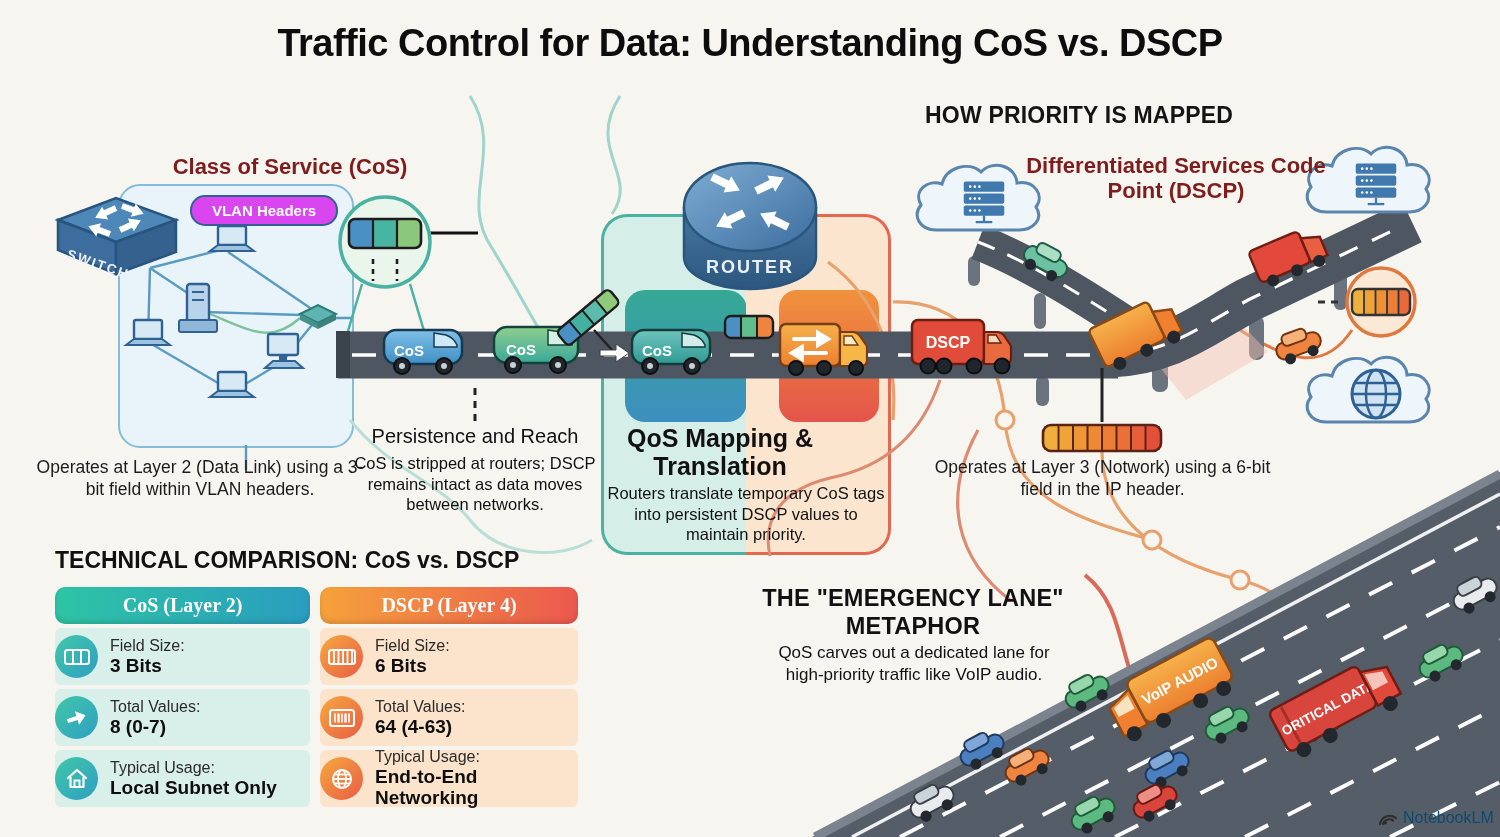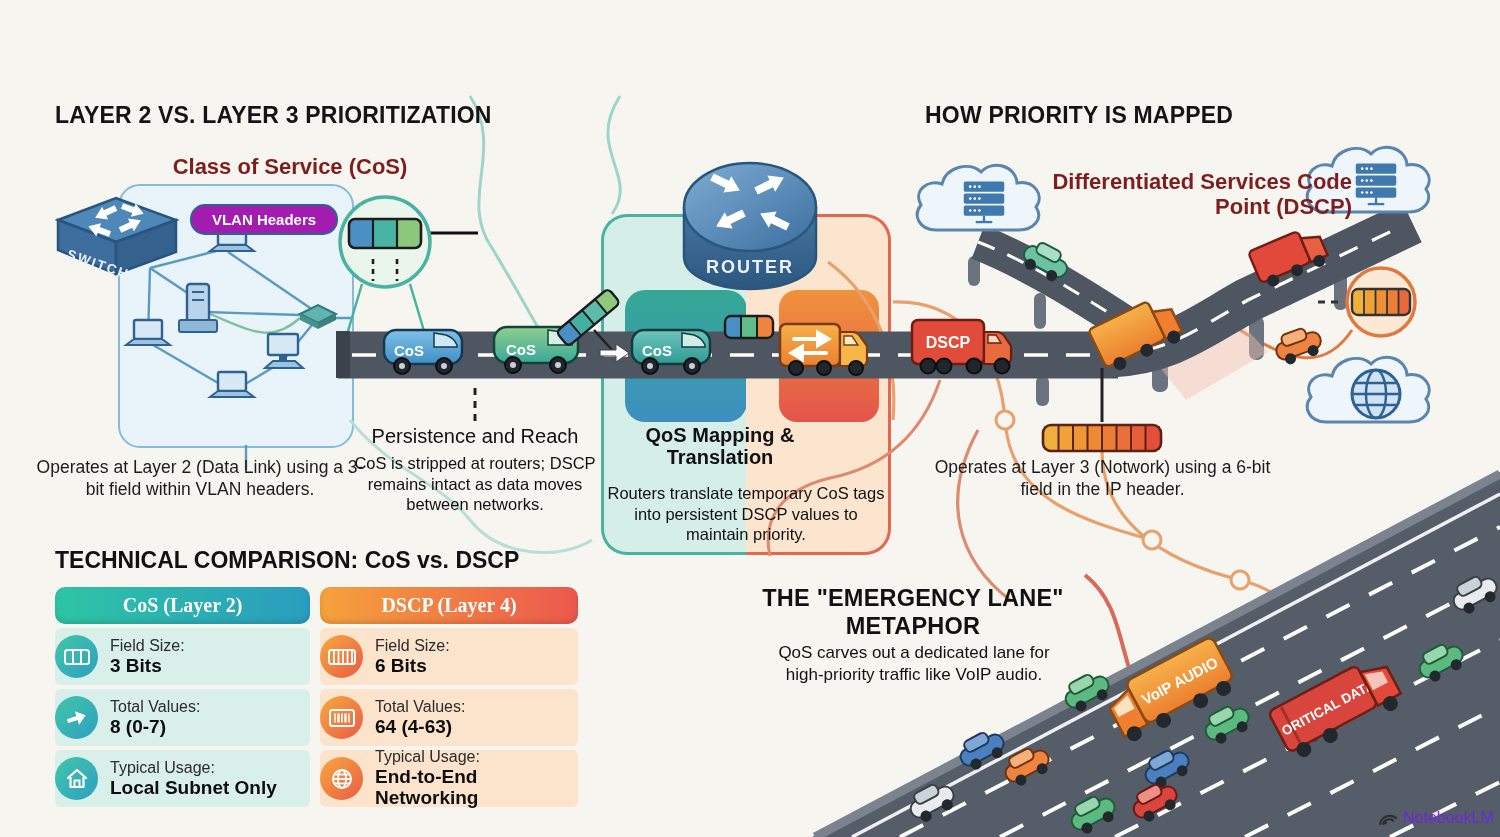--- a/index.html
+++ b/index.html
@@ -5,28 +5,28 @@
   html,body{margin:0;padding:0;background:#e8e6e0;}
   .canvas{position:relative;width:1500px;height:837px;background:#f7f5f0;overflow:hidden;
           font-family:"Liberation Sans",sans-serif;color:#111;}
   .abs{position:absolute;}
   .ctr{text-align:center;}
   .title{left:0;right:0;top:22px;font-size:38px;font-weight:bold;letter-spacing:-.5px;color:#0d0d0d;}
   .h1{font-size:23px;font-weight:bold;letter-spacing:.2px;color:#141414;}
   .h2{font-size:22px;font-weight:bold;color:#7f1d1d;line-height:1.15;margin-top:8px;}
   .cap{font-size:17.5px;line-height:1.28;color:#1c1c1c;}
   .panel{left:118px;top:184px;width:232px;height:260px;border-radius:22px;background:#e9f3fa;border:2.5px solid #85bcdc;}
-  .vlan-pill{left:190px;top:204px;width:144px;height:27px;border-radius:15px;background:#a21caf;border:2px solid #2f6292;
+  .vlan-pill{left:190px;top:195px;width:144px;height:27px;border-radius:15px;background:#d946ef;border:2px solid #2f6292;
              color:#fff;font-size:15px;font-weight:bold;line-height:27px;text-align:center;z-index:4;}
   .qosbox{left:601px;top:214px;width:290px;height:341px;display:flex;z-index:1;}
   .qosL{width:50%;background:#d6eee8;border:3px solid #49b2a1;border-right:none;border-radius:26px 0 0 26px;position:relative;}
   .qosR{width:50%;background:#fbe5ce;border:3px solid #e4674f;border-left:none;border-radius:0 26px 26px 0;position:relative;}
   .sqT{position:absolute;left:21px;top:73px;width:122px;height:132px;border-radius:20px;background:linear-gradient(180deg,#35a894,#3d8fc0);}
   .sqO{position:absolute;left:33px;top:73px;width:100px;height:132px;border-radius:18px;background:linear-gradient(180deg,#f0923c,#e4544a);}
-  .qos-h{left:601px;width:238px;top:424px;font-size:20px;font-weight:bold;line-height:1.12;z-index:3;}
+  .qos-h{left:601px;width:238px;top:424px;font-size:25px;font-weight:bold;line-height:1.12;z-index:3;}
   .qos-b{left:607px;width:278px;top:483px;font-size:16.5px;line-height:1.25;z-index:3;}
   .pers-h{left:348px;width:254px;top:425px;font-size:20px;font-weight:normal;z-index:3;}
   .pers-b{left:348px;width:254px;top:453px;font-size:16.5px;line-height:1.25;z-index:3;}
   .meta-h{left:737px;width:352px;top:585px;font-size:23.5px;font-weight:bold;line-height:1.18;letter-spacing:.2px;}
   .meta-b{left:772px;width:284px;top:642px;font-size:17px;line-height:1.28;}
   .cmp-h{left:55px;top:547px;font-size:23px;font-weight:bold;}
   .col{position:absolute;top:587px;}
   .colL{left:55px;width:255px;}
   .colR{left:320px;width:258px;}
   .chead{height:37px;border-radius:10px;color:#fff;font-size:20px;font-weight:bold;text-align:center;line-height:37px;
@@ -35,21 +35,21 @@
   .chead.orng{background:linear-gradient(90deg,#f5a23c,#eb584e);}
   .crow{display:flex;align-items:center;height:57px;margin-top:4px;border-radius:6px;box-sizing:border-box;}
   .crow.teal{background:#d9efe9;}
   .crow.orng{background:#fce4cc;}
   .cicon{width:43px;height:43px;border-radius:50%;flex:0 0 auto;display:flex;align-items:center;justify-content:center;}
   .cicon.teal{background:linear-gradient(135deg,#41c7a8,#2e9fc2);}
   .cicon.orng{background:linear-gradient(135deg,#f6a93f,#e85c45);}
   .ctext{margin-left:12px;line-height:1.12;}
   .clabel{font-size:16px;color:#2b2b2b;}
   .cvalue{font-size:19px;font-weight:bold;color:#0e0e0e;}
-  .wm{left:1378px;top:809px;font-size:16px;color:#6d28d9;display:flex;align-items:center;gap:5px;}
+  .wm{left:1378px;top:809px;font-size:16px;color:#0c4a6e;display:flex;align-items:center;gap:5px;}
   .art{position:absolute;left:0;top:0;z-index:2;pointer-events:none;}
   .txt{z-index:3;}
 </style>
 </head>
 <body>
 
 <div class="canvas">
 
   <div class="abs panel"></div>
   <div class="abs qosbox">
@@ -519,34 +519,34 @@
         <g stroke="#333" stroke-width="1.8">
           <line x1="12" y1="0" x2="12" y2="26"></line>
             <line x1="23.5" y1="0" x2="23.5" y2="26"></line>
             <line x1="35" y1="0" x2="35" y2="26"></line>
             <line x1="46.5" y1="0" x2="46.5" y2="26"></line>
         </g>
       </g>
     </g>
   </svg>
 
-
-  <div class="abs txt h1" style="left:55px;top:102px;">LAYER 2 VS. LAYER 3 PRIORITIZATION</div>
+  <div class="abs txt title ctr">Traffic Control for Data: Understanding CoS vs. DSCP</div>
+
   <div class="abs txt h2 ctr" style="left:100px;top:146px;width:380px;">Class of Service (CoS)</div>
   <div class="abs vlan-pill">VLAN Headers</div>
   <div class="abs txt cap ctr" style="left:30px;top:456px;width:340px;">Operates at Layer 2 (Data Link) using a 3-bit field within VLAN headers.</div>
 
   <div class="abs txt pers-h ctr">Persistence and Reach</div>
   <div class="abs txt pers-b ctr">CoS is stripped at routers; DSCP remains intact as data moves between networks.</div>
 
   <div class="abs txt qos-h ctr">QoS Mapping &amp; Translation</div>
   <div class="abs txt qos-b ctr">Routers translate temporary CoS tags into persistent DSCP values to maintain priority.</div>
 
   <div class="abs txt h1" style="left:925px;top:102px;">HOW PRIORITY IS MAPPED</div>
-  <div class="abs txt h2 ctr" style="left:1000px;top:161px;width:352px;text-align:right;">Differentiated Services Code Point (DSCP)</div>
+  <div class="abs txt h2 ctr" style="left:1000px;top:145px;width:352px;">Differentiated Services Code Point (DSCP)</div>
   <div class="abs txt cap ctr" style="left:930px;top:456px;width:345px;">Operates at Layer 3 (Notwork) using a 6-bit field in the IP header.</div>
 
   <div class="abs txt meta-h ctr">THE "EMERGENCY LANE" METAPHOR</div>
   <div class="abs txt meta-b ctr">QoS carves out a dedicated lane for high-priority traffic like VoIP audio.</div>
 
   <div class="abs txt cmp-h">TECHNICAL COMPARISON: CoS vs. DSCP</div>
 
   <div class="col colL txt">
     <div class="chead teal">CoS (Layer 2)</div>
     <div class="crow teal">

